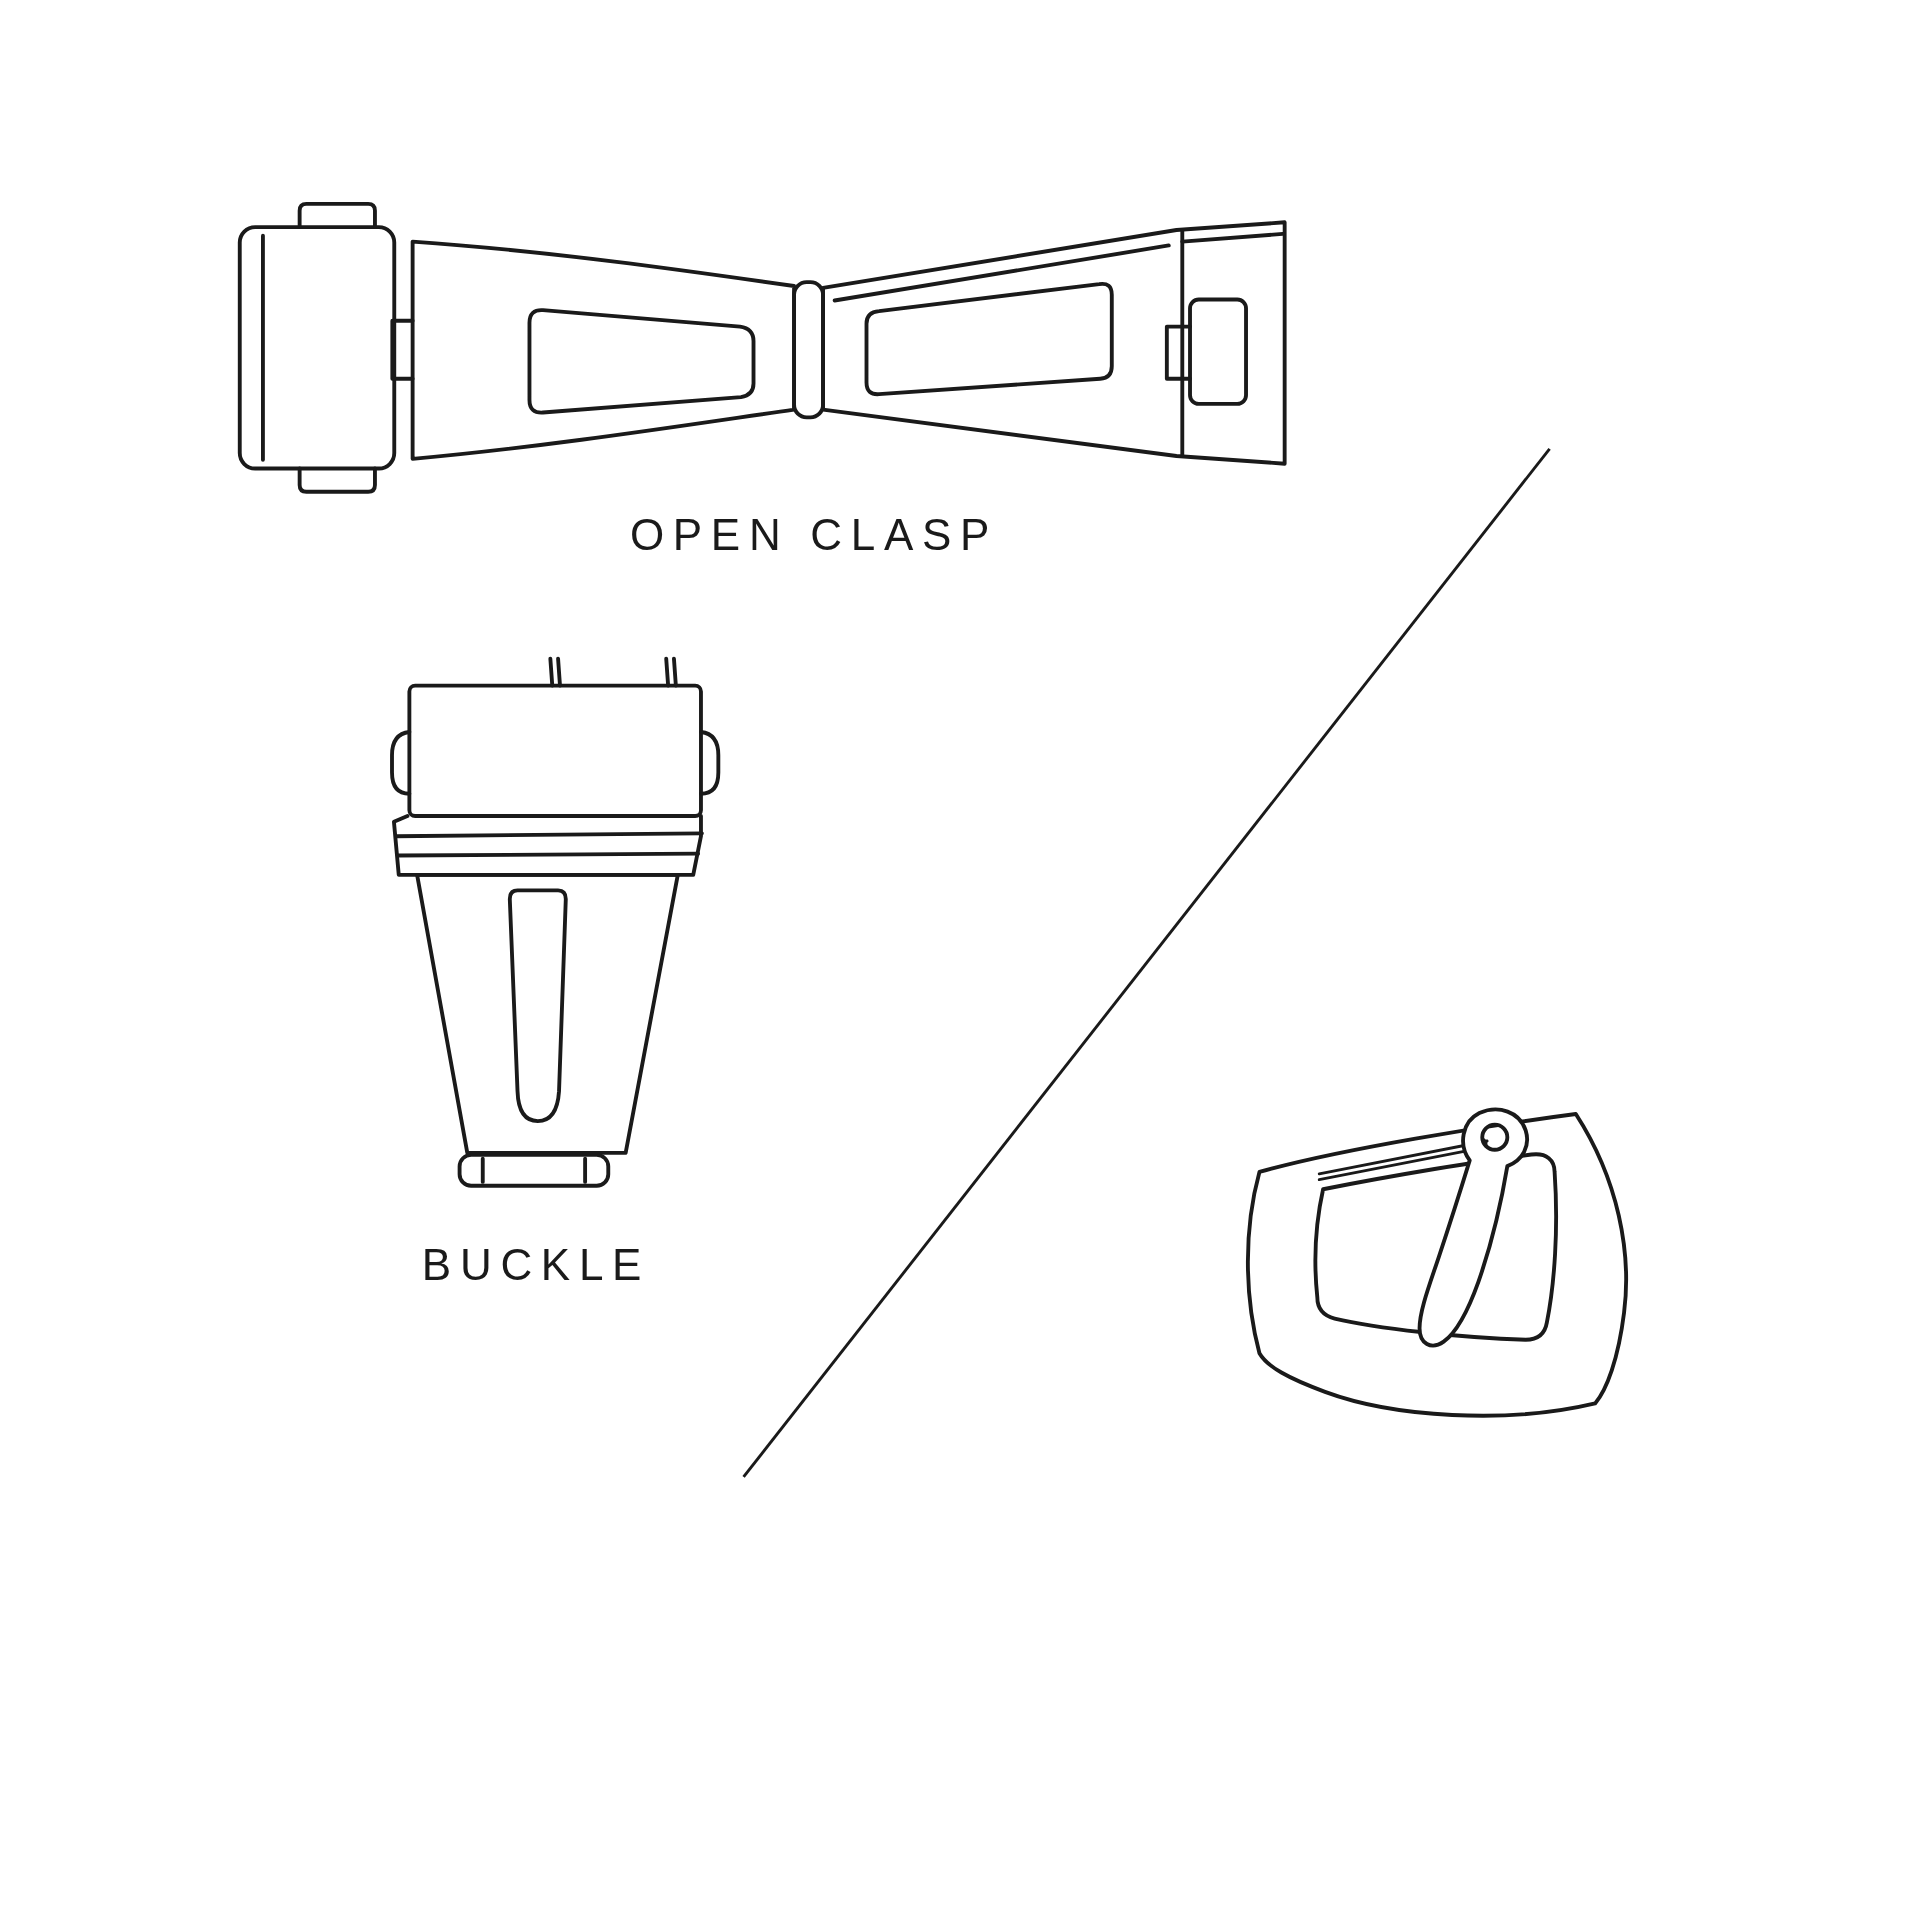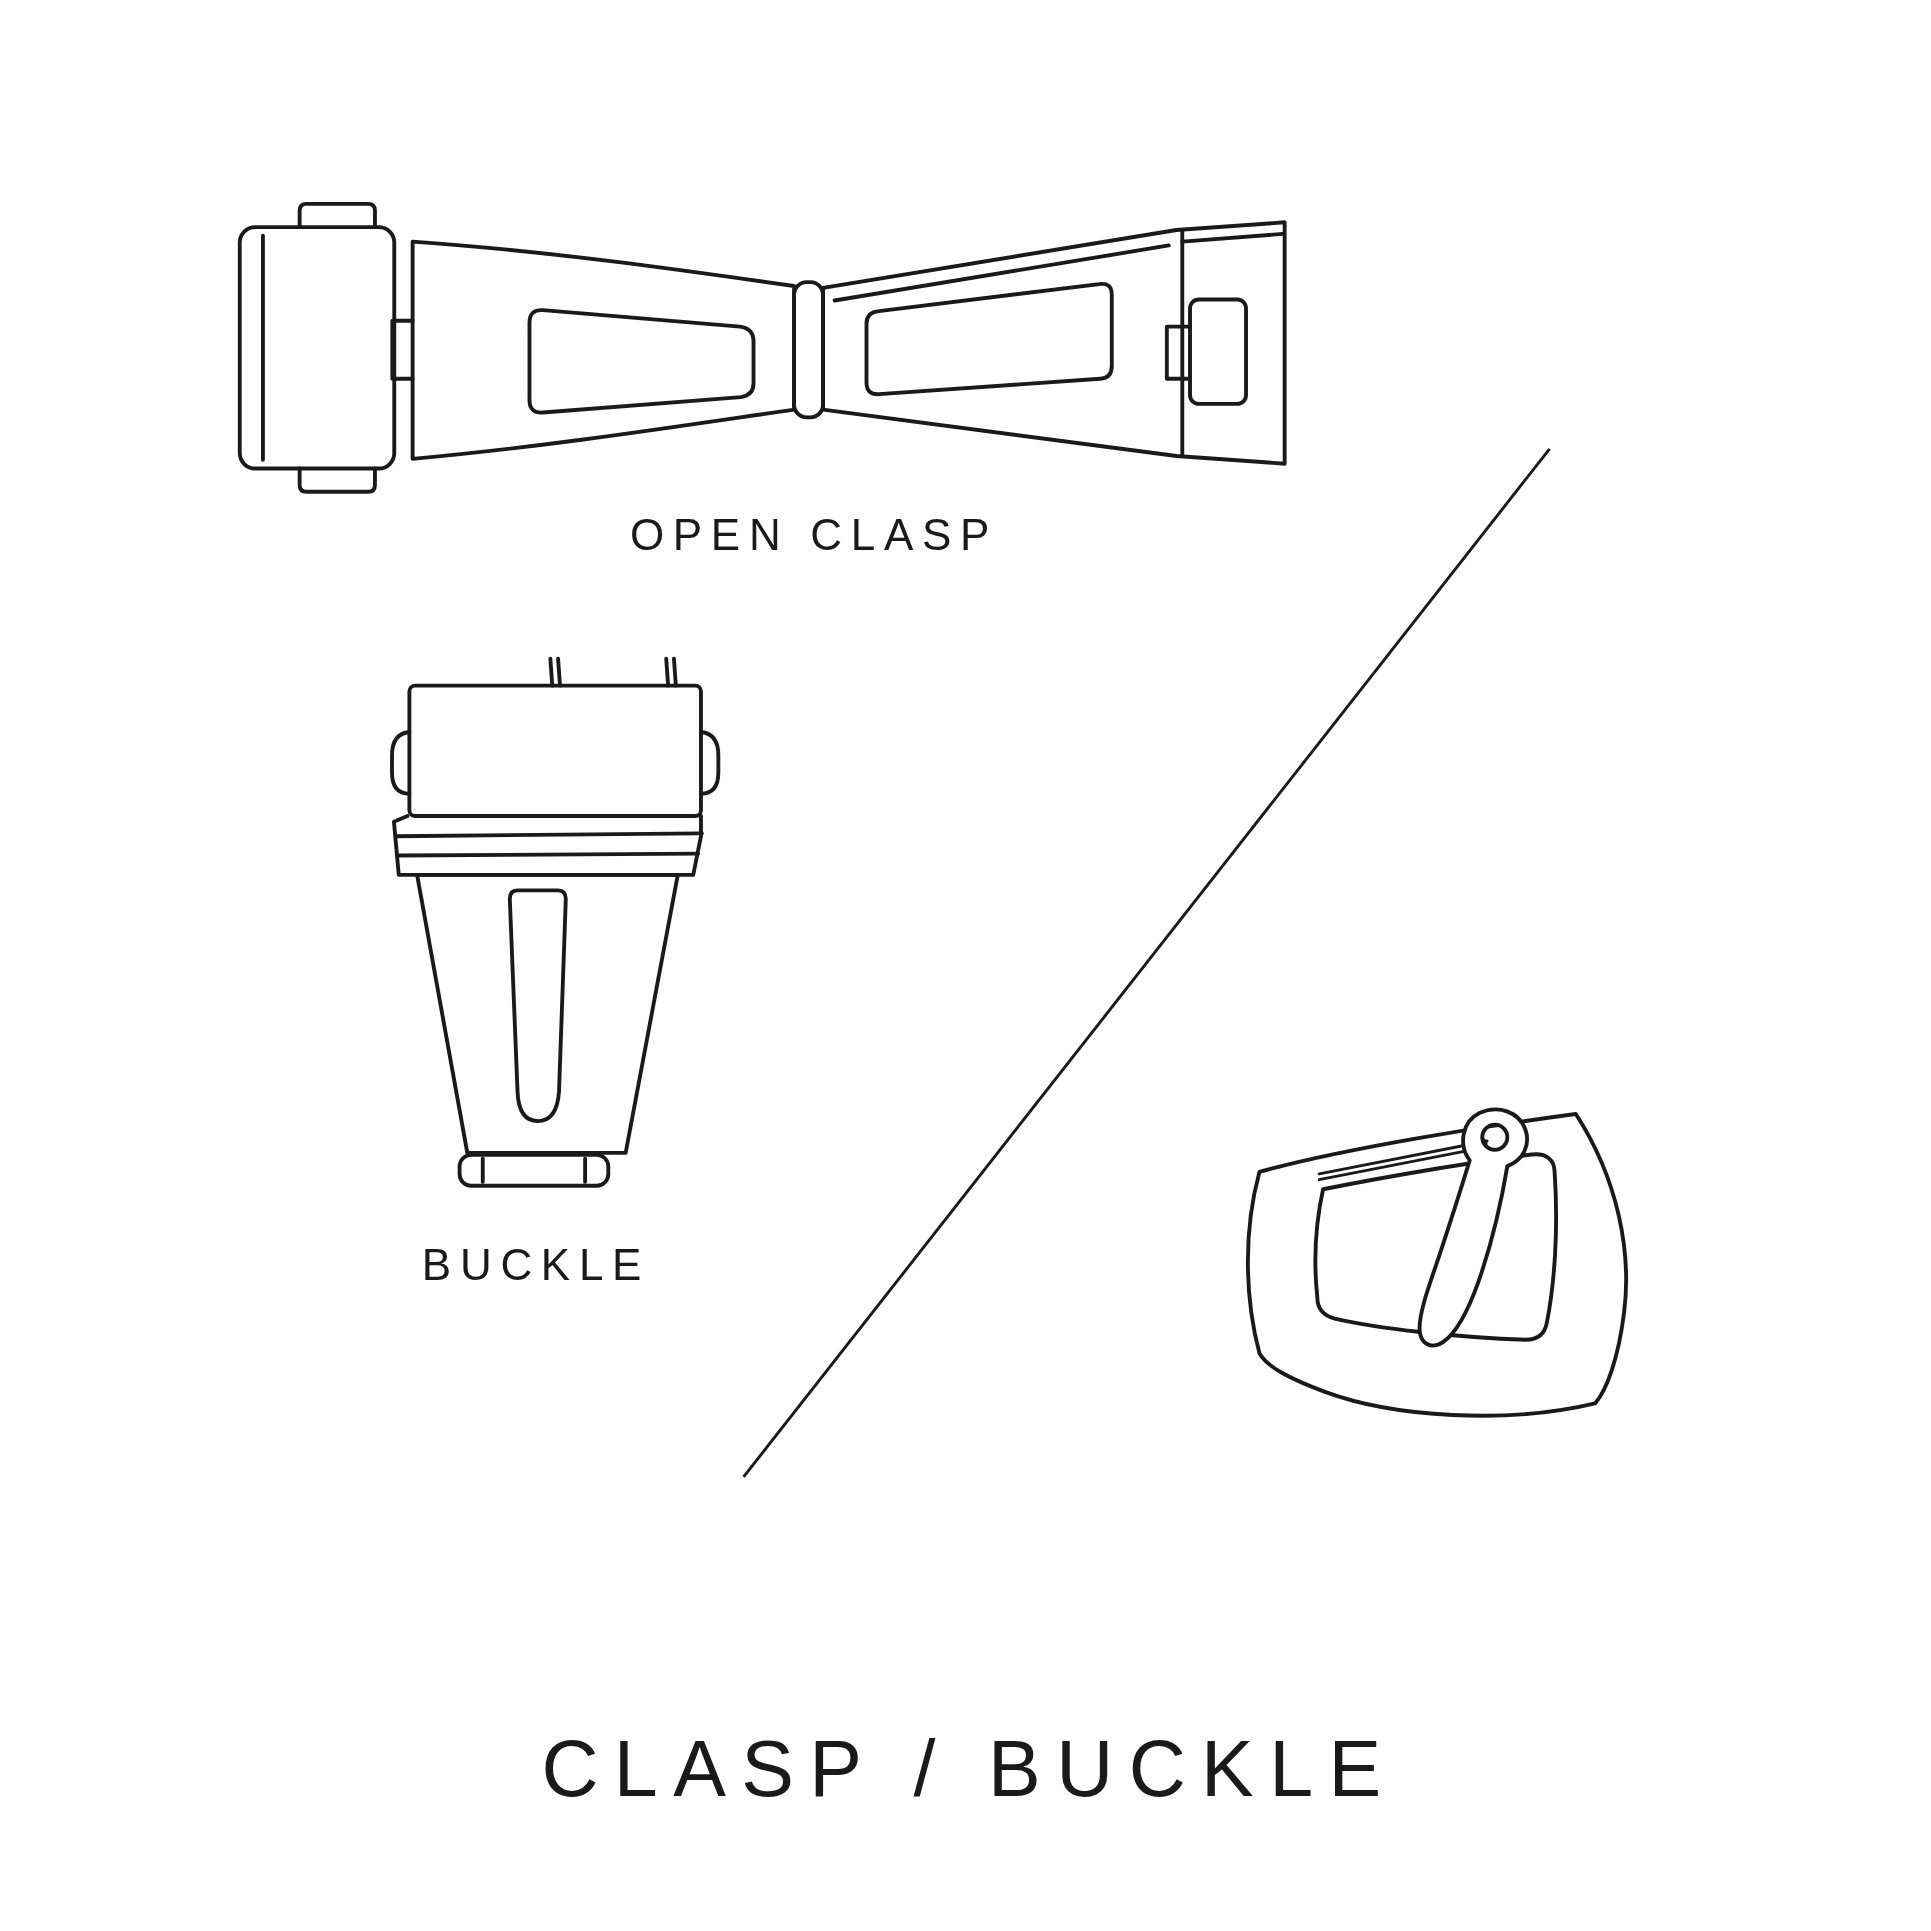--- a/index.html
+++ b/index.html
@@ -108,16 +108,15 @@
 
       <path fill="#ffffff" d="M110,112 C180,98 276,82 326,76 C342,74 350,82 350,94 C354,152 350,210 342,250 C340,262 332,268 320,268 C252,266 164,256 122,246 C110,243 104,236 104,224 C100,186 102,148 110,112 Z"></path>
 
       <path stroke-width="3" d="M106,96 L280,62 M106,102 L280,68"></path>
       <circle cx="272" cy="66" r="7" fill="#ffffff" stroke-width="3"></circle>
 
       <path fill="#ffffff" fill-rule="evenodd" d="M262,82 C250,66 254,42 272,33 C292,24 314,32 320,51 C325,67 317,82 301,88 C295,124 285,168 271,208 C261,236 249,260 235,270 C222,279 210,272 210,256 C210,238 220,212 230,182 C242,146 254,108 262,82 Z M275,58 a13,13 0 1,0 26,0 a13,13 0 1,0 -26,0 Z"></path>
     </g>
   </svg>
 
-  <div class="title" style="left:969px; top:1723px;">CLASP / BUCKLE</div>
 
 </div>
 
 
 </body></html>

